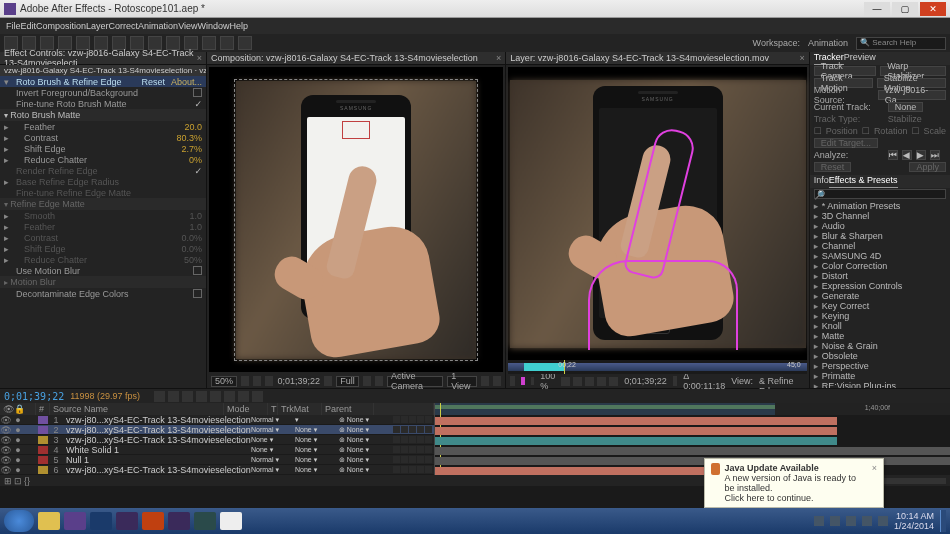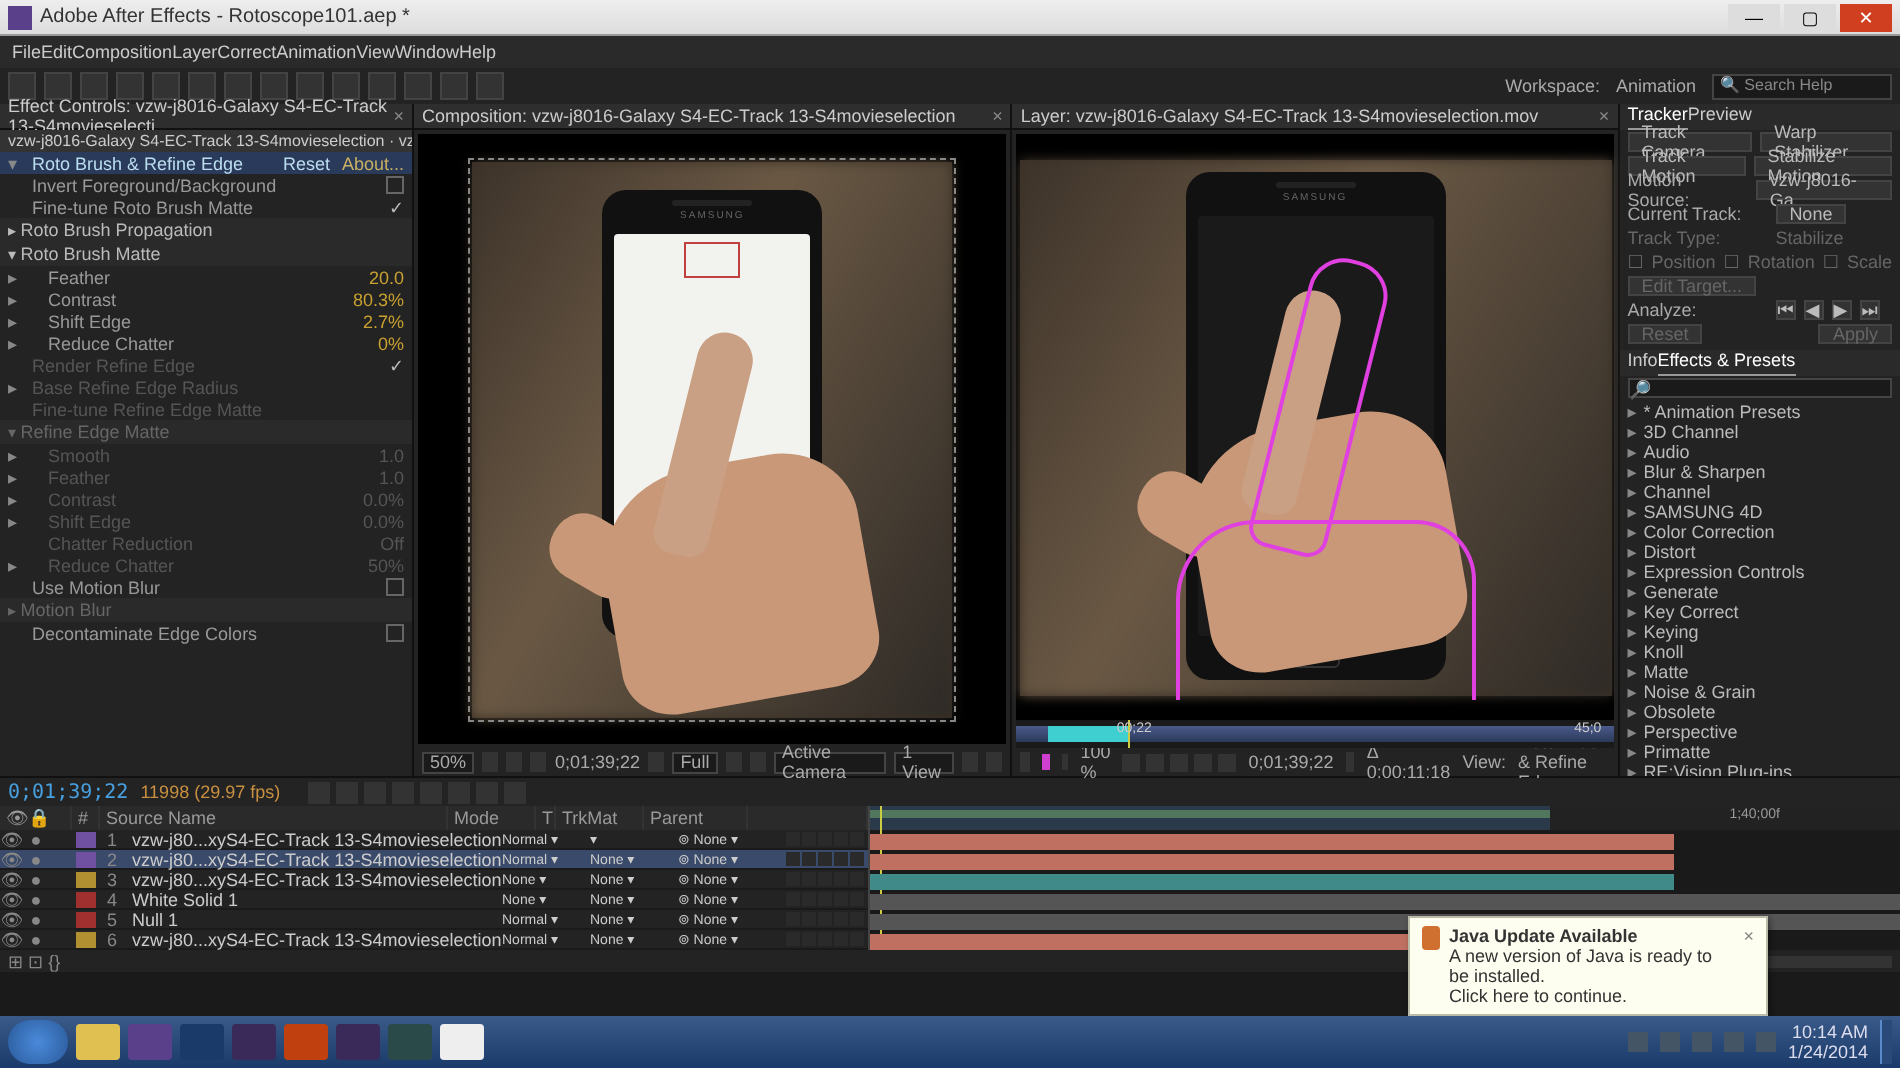--- a/index.html
+++ b/index.html
@@ -205,21 +205,20 @@
     <div class="ec-row">
         <span class="tw"></span>
         <span class="lbl">Invert Foreground/Background</span>
         <span class="chk"></span>
       </div>
     <div class="ec-row">
         <span class="tw"></span>
         <span class="lbl">Fine-tune Roto Brush Matte</span>
         <span class="chkmark">✓</span>
       </div>
-    <div class="ec-section">▸ <span>Roto Brush Propagation</span></div>
     <div class="ec-section">▾ <span>Roto Brush Matte</span></div>
     <div class="ec-row">
         <span class="tw">▸</span>
         <span class="lbl" style="padding-left:12px">Feather</span>
         <span class="val">20.0</span>
       </div>
     <div class="ec-row">
         <span class="tw">▸</span>
         <span class="lbl" style="padding-left:12px">Contrast</span>
         <span class="val">80.3%</span>
@@ -260,25 +259,20 @@
       </div>
     <div class="ec-row dim">
         <span class="tw">▸</span>
         <span class="lbl" style="padding-left:12px">Contrast</span>
         <span>0.0%</span>
       </div>
     <div class="ec-row dim">
         <span class="tw">▸</span>
         <span class="lbl" style="padding-left:12px">Shift Edge</span>
         <span>0.0%</span>
-      </div>
-    <div class="ec-row dim">
-        <span class="tw"></span>
-        <span class="lbl" style="padding-left:12px">Chatter Reduction</span>
-        <span>Off</span>
       </div>
     <div class="ec-row dim">
         <span class="tw">▸</span>
         <span class="lbl" style="padding-left:12px">Reduce Chatter</span>
         <span>50%</span>
       </div>
     <div class="ec-row">
         <span class="tw"></span>
         <span class="lbl">Use Motion Blur</span>
         <span class="chk"></span>

